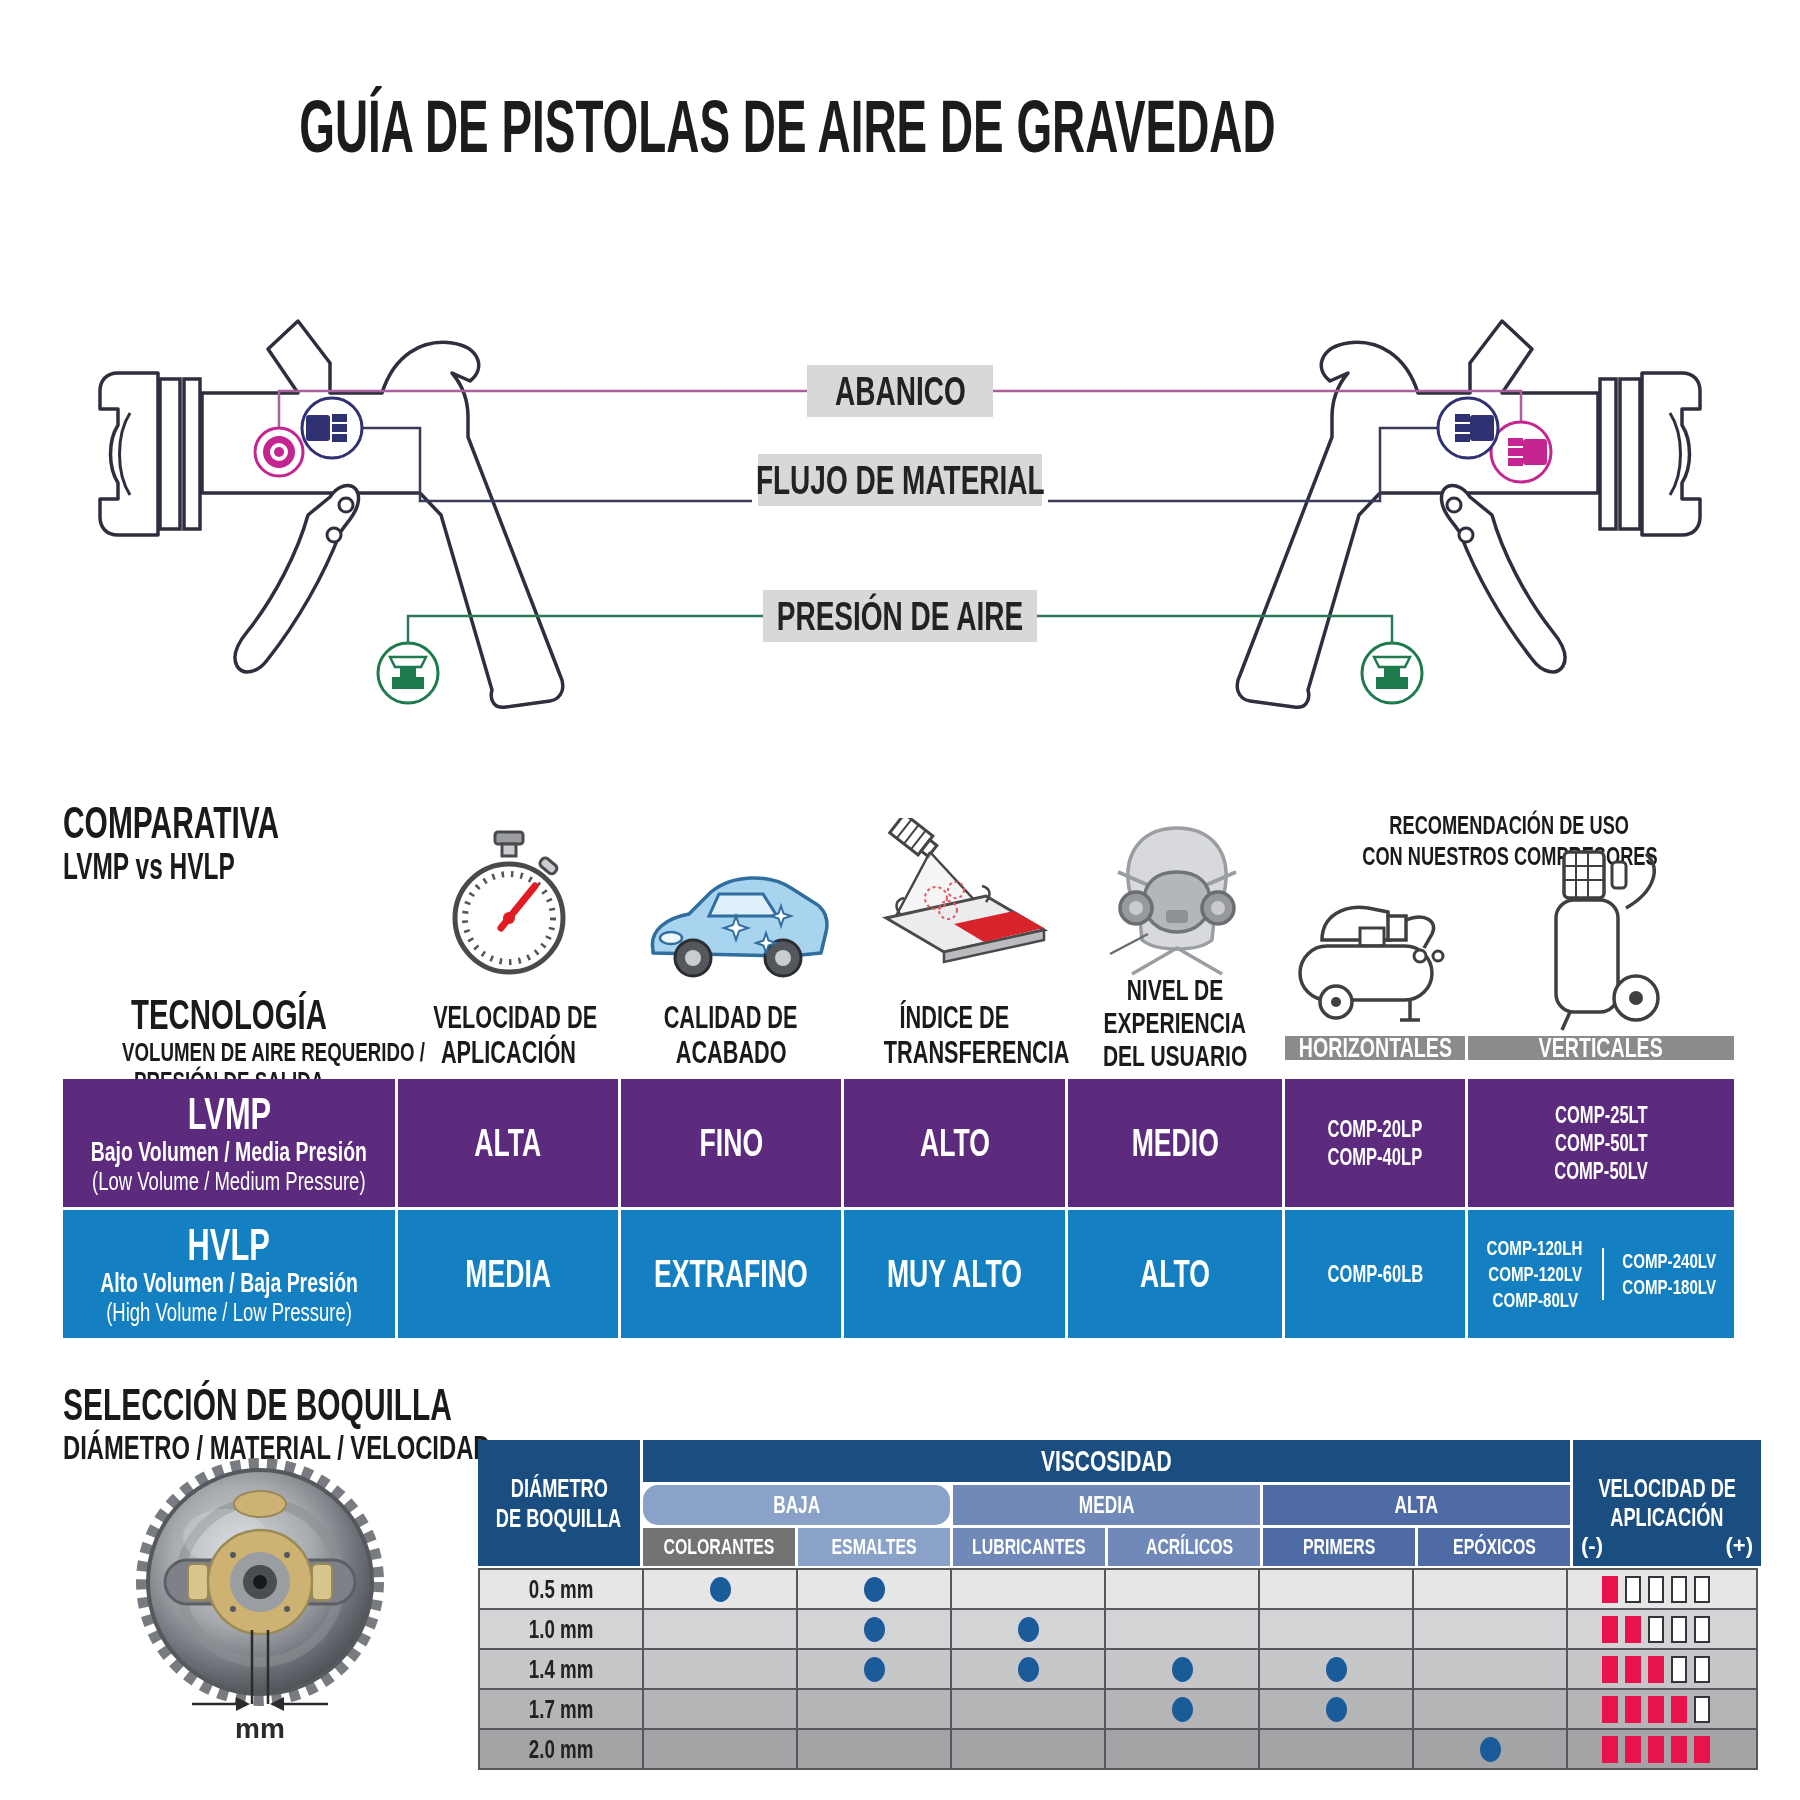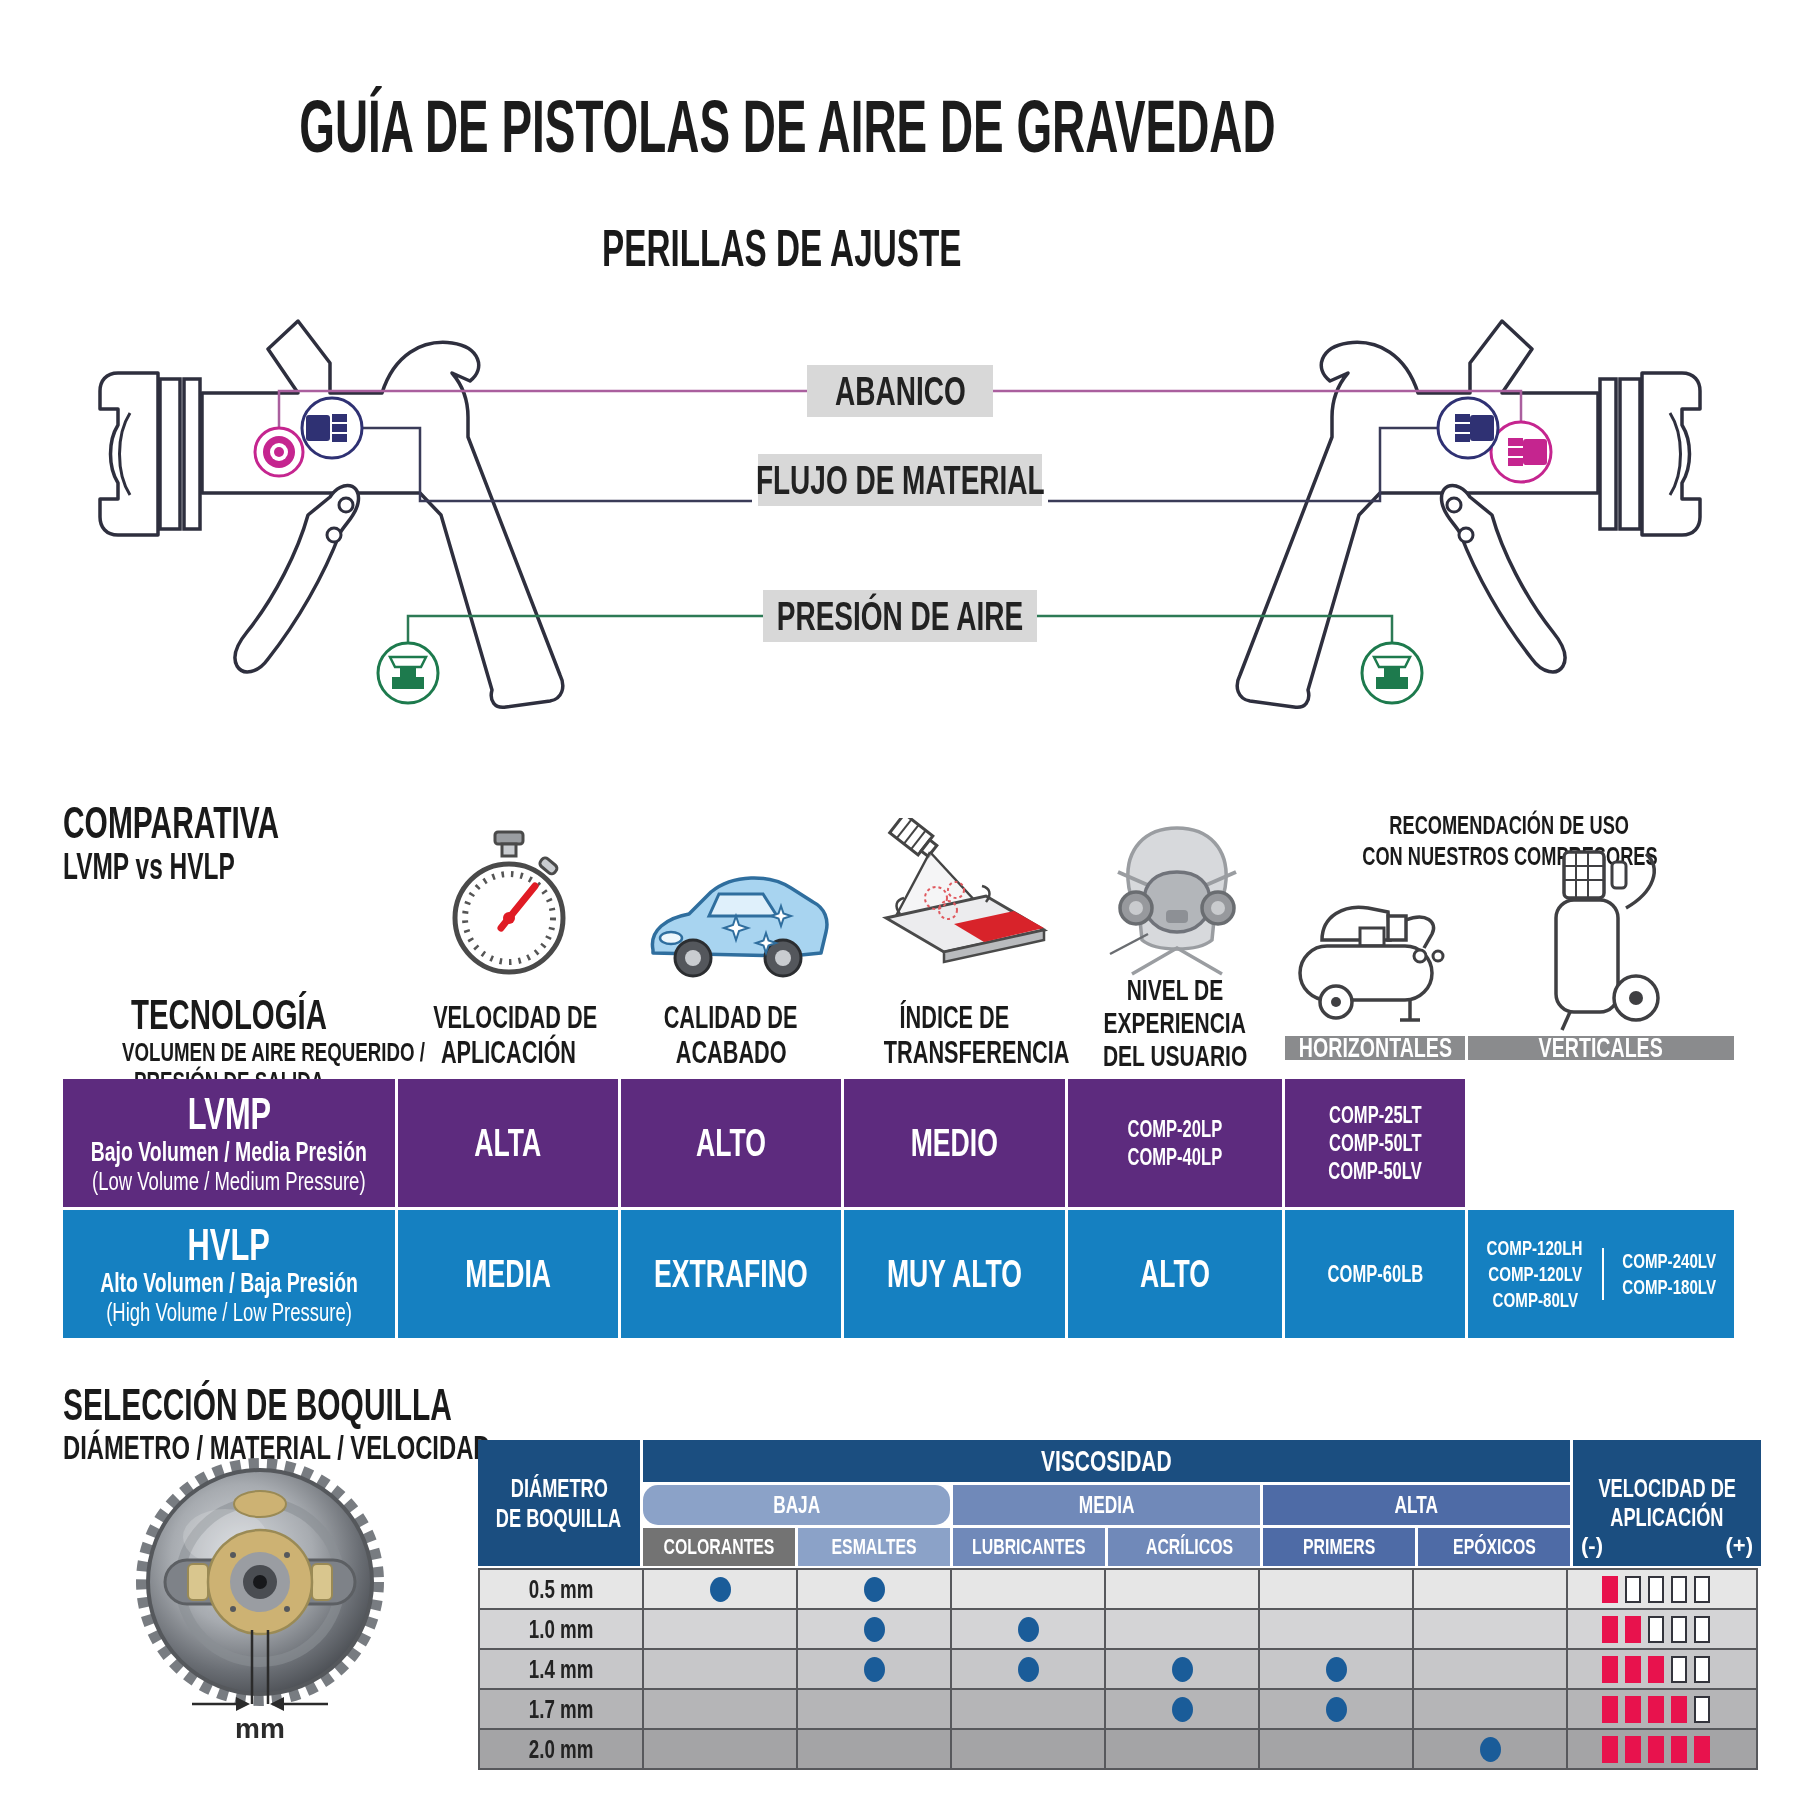--- a/index.html
+++ b/index.html
@@ -77,23 +77,20 @@
   .bar.filled{background:#e8124d;border-color:#e8124d;}
 </style>
 </head>
 <body>
 
 <div class="page">
 
   <div class="abs title">
     <span class="cn" style="--sx:.62">GUÍA DE PISTOLAS DE AIRE DE GRAVEDAD</span>
   </div>
-  <div class="abs perillas-h">
-    <span class="cn" style="--sx:.64">PERILLAS DE AJUSTE</span>
-  </div>
 
   <svg class="abs" style="left:0;top:285px;" width="1800" height="460" viewBox="0 0 1800 460">
     <defs>
       <g id="gun">
         <path d="M158,88 L118,88 C106,88 100,96 100,106 L100,124 L118,124 L118,140 C108,156 108,182 118,198 L118,214 L100,214 L100,232 C100,242 106,250 118,250 L158,250 Z" fill="#fff" stroke="#2e2f3e" stroke-width="3.5" stroke-linejoin="round"></path>
         <path d="M130,128 C116,150 116,188 130,210" fill="none" stroke="#2e2f3e" stroke-width="3"></path>
         <rect x="160" y="94" width="20" height="150" fill="#fff" stroke="#2e2f3e" stroke-width="3.5"></rect>
         <rect x="184" y="94" width="16" height="150" fill="#fff" stroke="#2e2f3e" stroke-width="3.5"></rect>
         <path d="M202,108 L298,108 L268,64 L298,36 L330,78 L330,108 L382,108 C394,70 422,54 452,58 C480,62 486,84 470,96 L452,88 C464,102 468,116 468,132 L468,152 L560,390 C566,402 562,414 550,416 L506,422 C495,424 489,416 492,405 L441,230 L420,208 L202,208 Z" fill="#fff" stroke="#2e2f3e" stroke-width="3.5" stroke-linejoin="round"></path>
         <path d="M330,212 C342,194 362,198 358,218 C356,230 346,238 340,248 C324,290 298,336 268,374 C258,388 243,391 237,381 C231,370 238,358 247,347 C275,312 298,266 308,230 Z" fill="#fff" stroke="#2e2f3e" stroke-width="3.5" stroke-linejoin="round"></path>
@@ -297,20 +294,23 @@
 
   <div class="abs comp-table">
     <div class="crow lvmp">
       <div class="cell">
         <span class="tech-name cn">LVMP</span>
         <span class="tech-desc cn" style="--sx:.72">Bajo Volumen / Media Presión</span>
         <span class="tech-desc2 cn" style="--sx:.74">(Low Volume / Medium Pressure)</span>
       </div>
       <div class="cell">
           <span class="cell-val cn">ALTA</span>
+        </div>
+      <div class="cell">
+          <span class="cell-val cn">FINO</span>
         </div>
       <div class="cell">
           <span class="cell-val cn">ALTO</span>
         </div>
       <div class="cell">
           <span class="cell-val cn">MEDIO</span>
         </div>
       <div class="cell">
         <span class="comp-code cn" style="--sx:.72">COMP-20LP</span>
         <span class="comp-code cn" style="--sx:.72">COMP-40LP</span>

